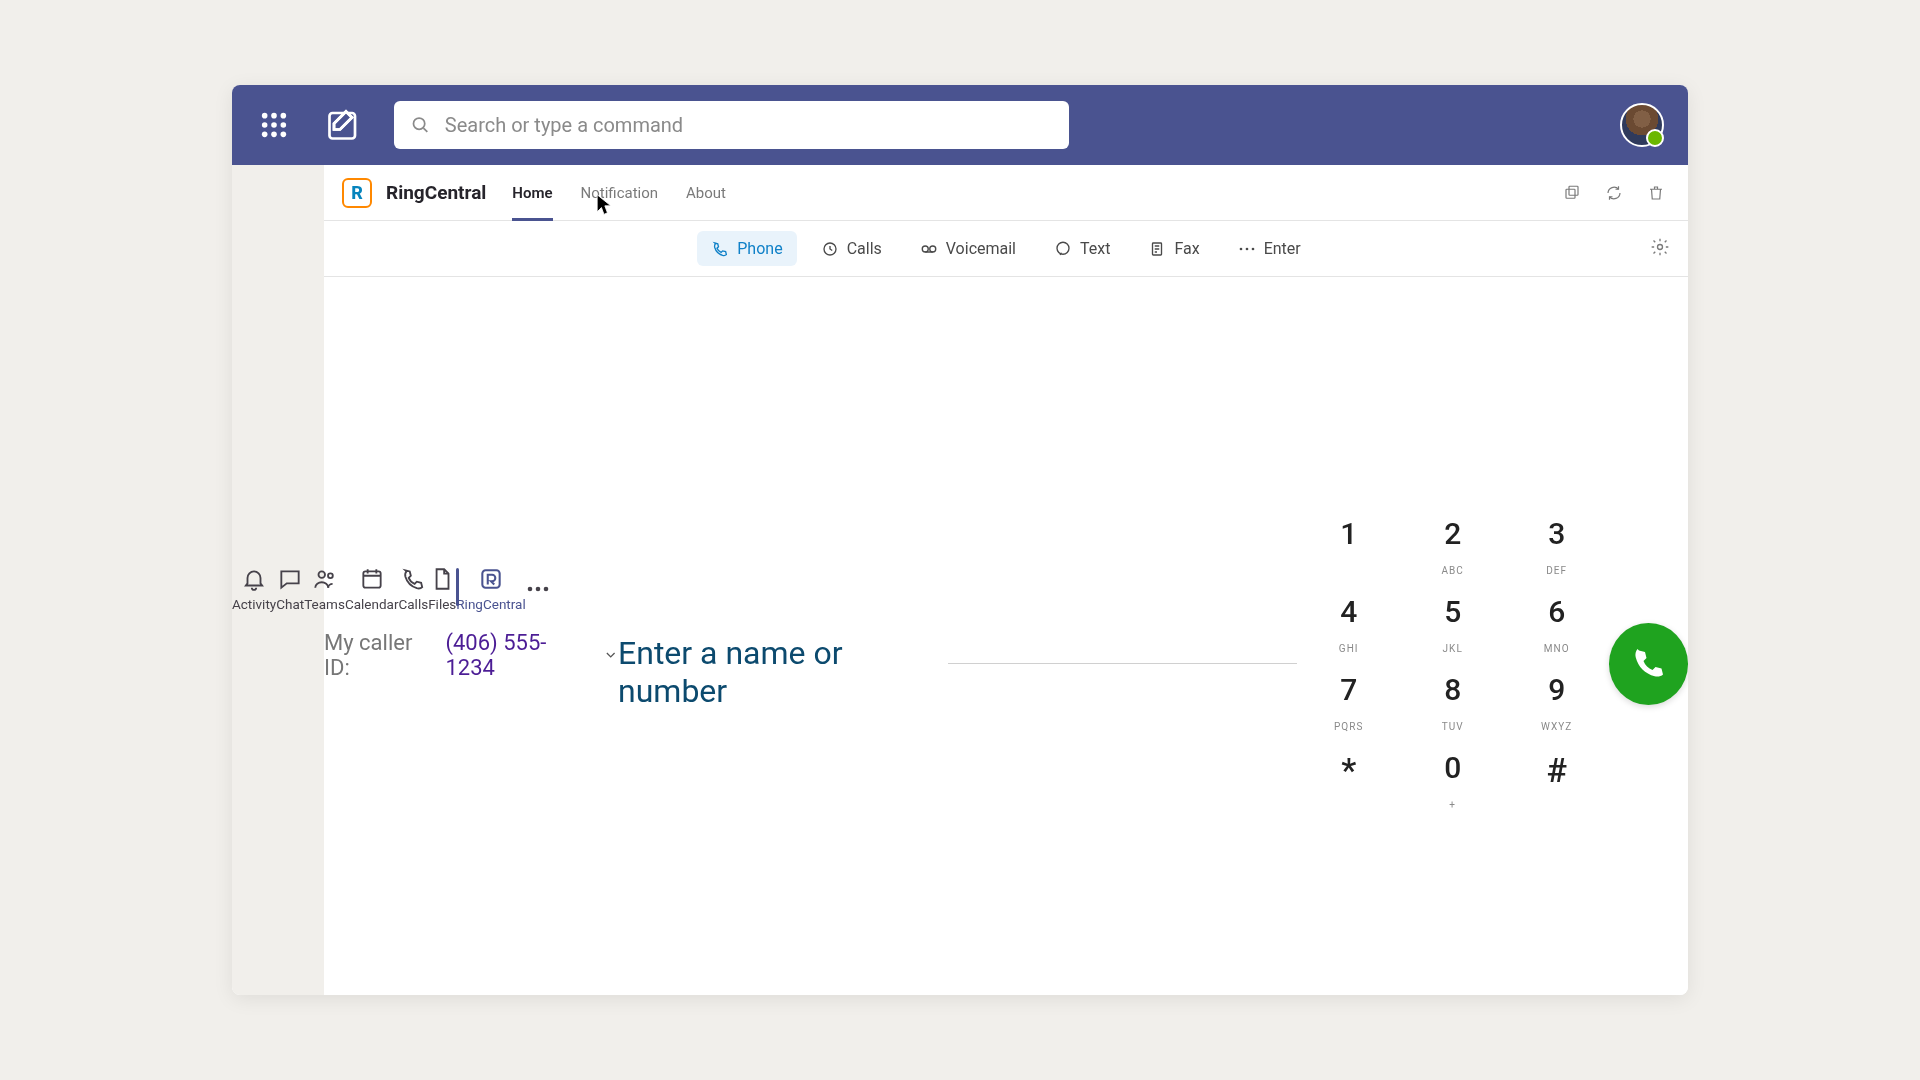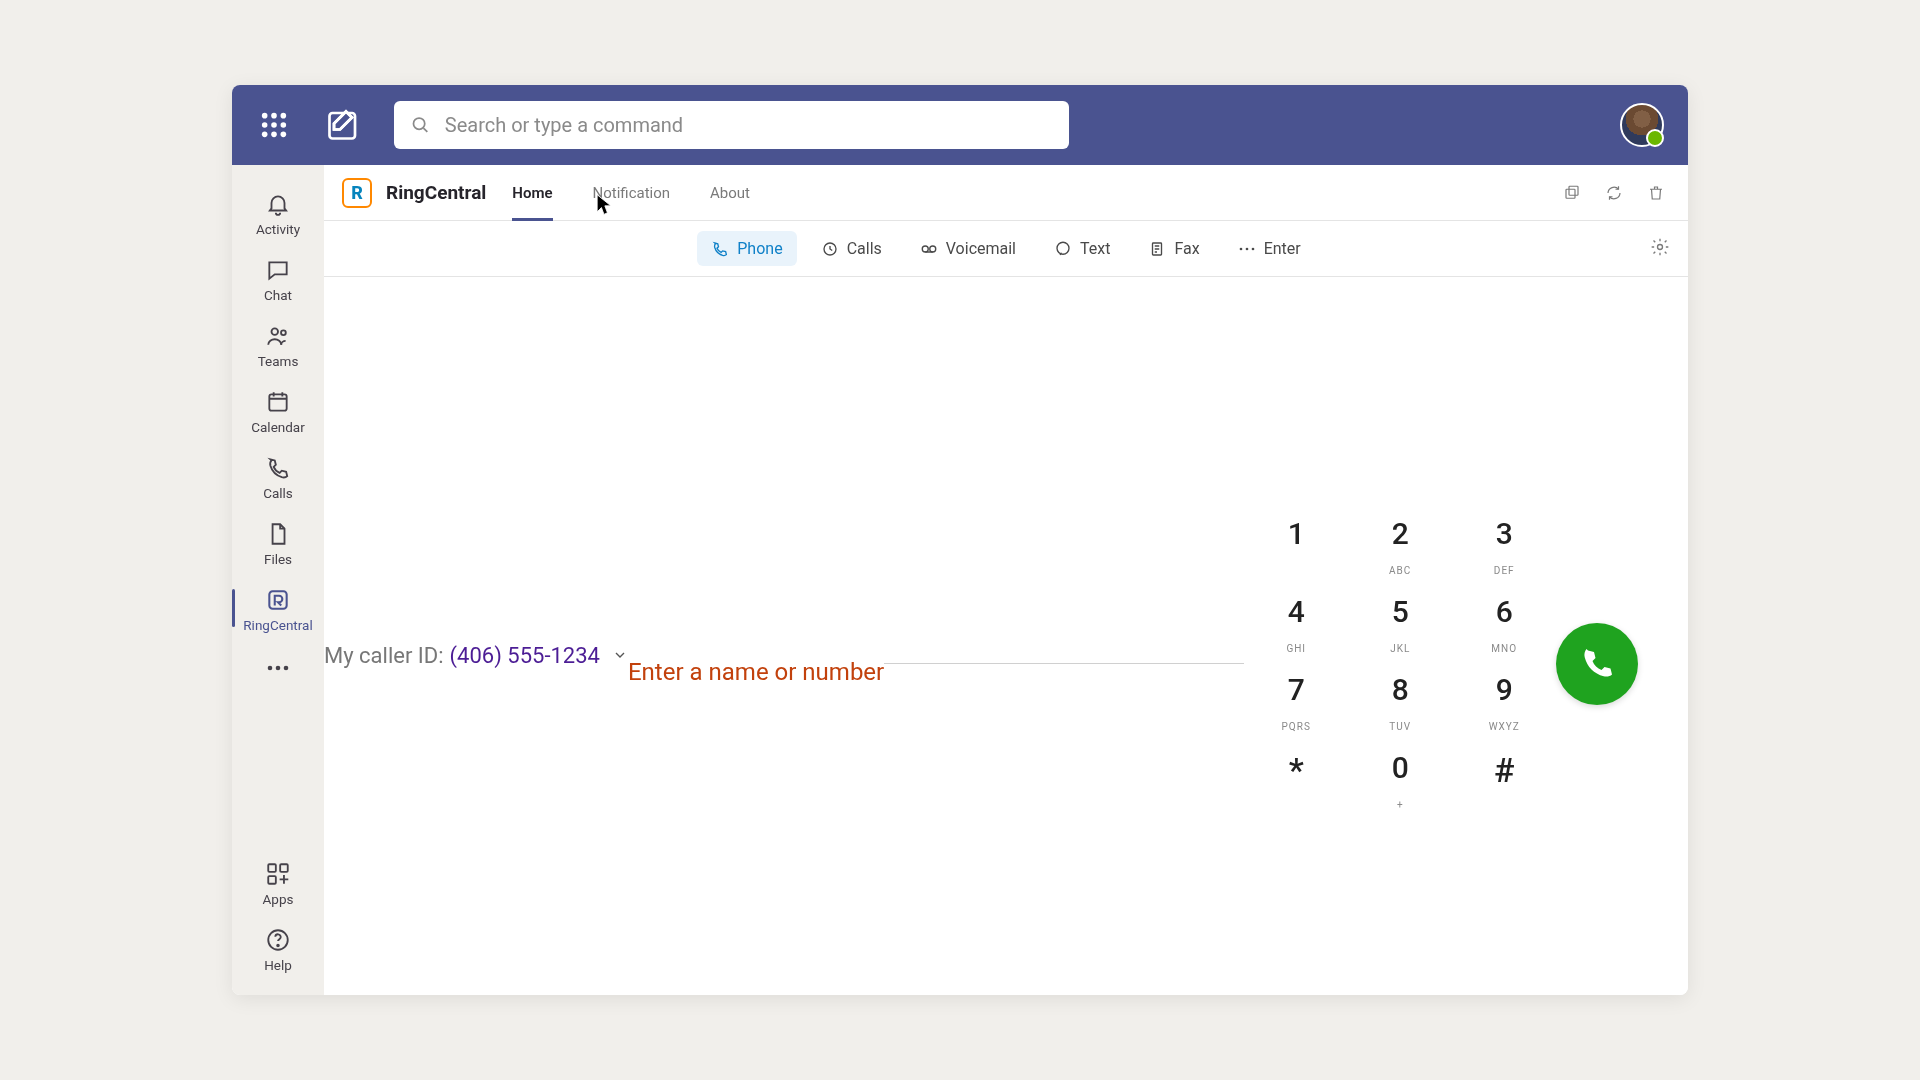--- a/index.html
+++ b/index.html
@@ -12,55 +12,55 @@
   .compose-btn { width:36px; height:36px; display:flex; align-items:center; justify-content:center; cursor:pointer; }
   .search-wrap { display:flex; align-items:center; background:#fff; border-radius:6px; height:48px; width: 675px; padding: 0 16px; gap:14px; }
   .search-wrap input { border:none; outline:none; font-size:20px; color:#333; width:100%; background:transparent; }
   .search-wrap input::placeholder { color:#8a8a8a; }
   .titlebar-spacer { flex:1; }
   .avatar { width:44px; height:44px; border-radius:50%; background: radial-gradient(circle at 50% 35%, #815f45 0 26%, #6b4a32 26% 50%, #2f3a5c 50% 100%); position:relative; cursor:pointer; border: 2px solid #fff; }
   .avatar::after { content:""; position:absolute; right:-2px; bottom:-2px; width:14px; height:14px; background:#6bb700; border:2px solid #fff; border-radius:50%; }
   
   .body { flex:1; display:flex; min-height:0; }
   
-  .rail { width:92px; background:#f1efeb; display:flex; flex-direction:column; align-items:center; padding-top:14px; position:relative; }
+  .rail { width:92px; background:#f1efeb; display:flex; flex-direction:row; align-items:center; padding-top:14px; position:relative; }
   .rail-item { width:100%; display:flex; flex-direction:column; align-items:center; padding:12px 0 8px; cursor:pointer; color:#46424a; font-size:13.5px; gap:4px; position:relative; }
   .rail-item.active { color:#4a5390; }
   .rail-item.active::before { content:""; position:absolute; left:0; top:14px; bottom:14px; width:3px; background:#4a5390; border-radius:2px; }
   .rail-item svg { width:26px; height:26px; }
   .rail-bottom { margin-top:auto; width:100%; display:flex; flex-direction:column; align-items:center; padding-bottom:14px; }
   .rail-more { padding: 16px 0; cursor:pointer; }
   .rail-more svg { width: 24px; }
   
   .main { flex:1; display:flex; flex-direction:column; background:#fff; min-width:0; }
   
   .app-header { display:flex; align-items:center; height:56px; padding: 0 18px; border-bottom:1px solid #e4e4e4; gap:14px; }
   .rc-logo { width:30px; height:30px; border:2px solid #ff8800; border-radius:6px; display:flex; align-items:center; justify-content:center; color:#0684bd; font-weight:800; font-size:18px; }
   .app-title { font-size:19px; font-weight:700; color:#26242b; margin-right:12px; }
-  .app-tabs { display:flex; gap:40px; height:100%; align-items:center; }
+  .app-tabs { display:flex; gap:28px; height:100%; align-items:center; }
   .app-tab { font-size:15px; color:#7a7a7a; cursor:pointer; height:100%; display:flex; align-items:center; position:relative; }
   .app-tab.active { color:#26242b; font-weight:600; }
   .app-tab.active::after { content:""; position:absolute; bottom:-1px; left:0; right:0; height:3px; background:#4a5390; }
   .app-header-spacer { flex:1; }
   .window-action { width:28px; height:28px; display:flex; align-items:center; justify-content:center; cursor:pointer; color:#7a7a7a; }
   .window-action svg { width:18px; height:18px; }
   
   .sub-tabs-row { display:flex; align-items:center; height:56px; border-bottom:1px solid #e4e4e4; padding:0 18px; position:relative; }
   .sub-tabs { display:flex; gap:10px; margin: 0 auto; text-align: right; }
   .sub-tab { display:flex; align-items:center; gap:8px; padding:8px 14px; border-radius:6px; font-size:16px; color:#4a4a4a; cursor:pointer; }
   .sub-tab svg { width:18px; height:18px; }
   .sub-tab.active { background:#e9f3fb; color:#1081c8; }
   .settings-right { position:absolute; right:18px; top:50%; transform:translateY(-50%); cursor:pointer; color:#7a7a7a; }
   .settings-right svg { width:20px; height:20px; }
   
   .dialer { flex:1; display:flex; align-items:center; padding-top:38px; color:#333; position:relative; }
   .caller-id { font-size:22px; color:#777; display:flex; align-items:center; gap:6px; cursor:pointer; }
   .caller-id .num { color:#4c1d95; }
   .caller-id svg { width:16px; height:16px; color:#555; margin-left:6px; }
-  .enter-label { margin-top:34px; font-size:24px; color:#c2410c; }
+  .enter-label { margin-top:34px; font-size:32px; color:#0c4a6e; }
   .enter-underline { width:360px; border-bottom:1px solid #d0d0d0; margin-top:16px; }
   .keypad { margin-top:28px; display:grid; grid-template-columns: repeat(3, 104px); grid-auto-rows: 78px; column-gap:0; row-gap:0; }
   .key { display:flex; flex-direction:column; align-items:center; justify-content:flex-start; cursor:pointer; user-select:none; padding-top:6px; }
   .key .digit { font-size:30px; font-weight:500; color:#222; line-height:1; }
   .key .letters { font-size:10px; letter-spacing:1px; color:#8a8a8a; margin-top:16px; }
   .key.symbol .digit { font-size:34px; }
   .call-btn { margin-top:18px; width:82px; height:82px; border-radius:50%; background:#1fa31f; display:flex; align-items:center; justify-content:center; cursor:pointer; box-shadow: 0 2px 6px rgba(0,0,0,0.15); }
   .call-btn svg { width:36px; height:36px; color:#fff; }
   
   .cursor { position:absolute; width:18px; height:24px; pointer-events:none; }
@@ -159,39 +159,20 @@
       <div class="rail-more">
         <svg viewBox="0 0 24 8">
             <g fill="#46424a">
               <circle cx="4" cy="4" r="2.3"></circle>
               <circle cx="12" cy="4" r="2.3"></circle>
               <circle cx="20" cy="4" r="2.3"></circle>
             </g>
           </svg>
       </div>
 
-      <div class="rail-bottom">
-        <div class="rail-item">
-          <svg viewBox="0 0 24 24" fill="none" stroke="currentColor" stroke-width="1.7">
-              <rect x="3" y="3" width="7" height="7" rx="1"></rect>
-              <rect x="14" y="3" width="7" height="7" rx="1"></rect>
-              <rect x="3" y="14" width="7" height="7" rx="1"></rect>
-              <path d="M17.5 13v8M13.5 17h8"></path>
-            </svg>
-          <span>Apps</span>
-        </div>
-        <div class="rail-item">
-          <svg viewBox="0 0 24 24" fill="none" stroke="currentColor" stroke-width="1.7">
-              <circle cx="12" cy="12" r="9"></circle>
-              <path d="M9.5 9a2.5 2.5 0 015 .5c0 1.5-2.5 2-2.5 3.5"></path>
-              <circle cx="12" cy="17" r="0.8" fill="currentColor"></circle>
-            </svg>
-          <span>Help</span>
-        </div>
-      </div>
     </div>
 
     <div class="main">
 
       <div class="app-header">
         <div class="rc-logo">R</div>
         <div class="app-title">RingCentral</div>
         <div class="app-tabs">
           <div class="app-tab active">Home</div>
           <div class="app-tab">Notification</div>

